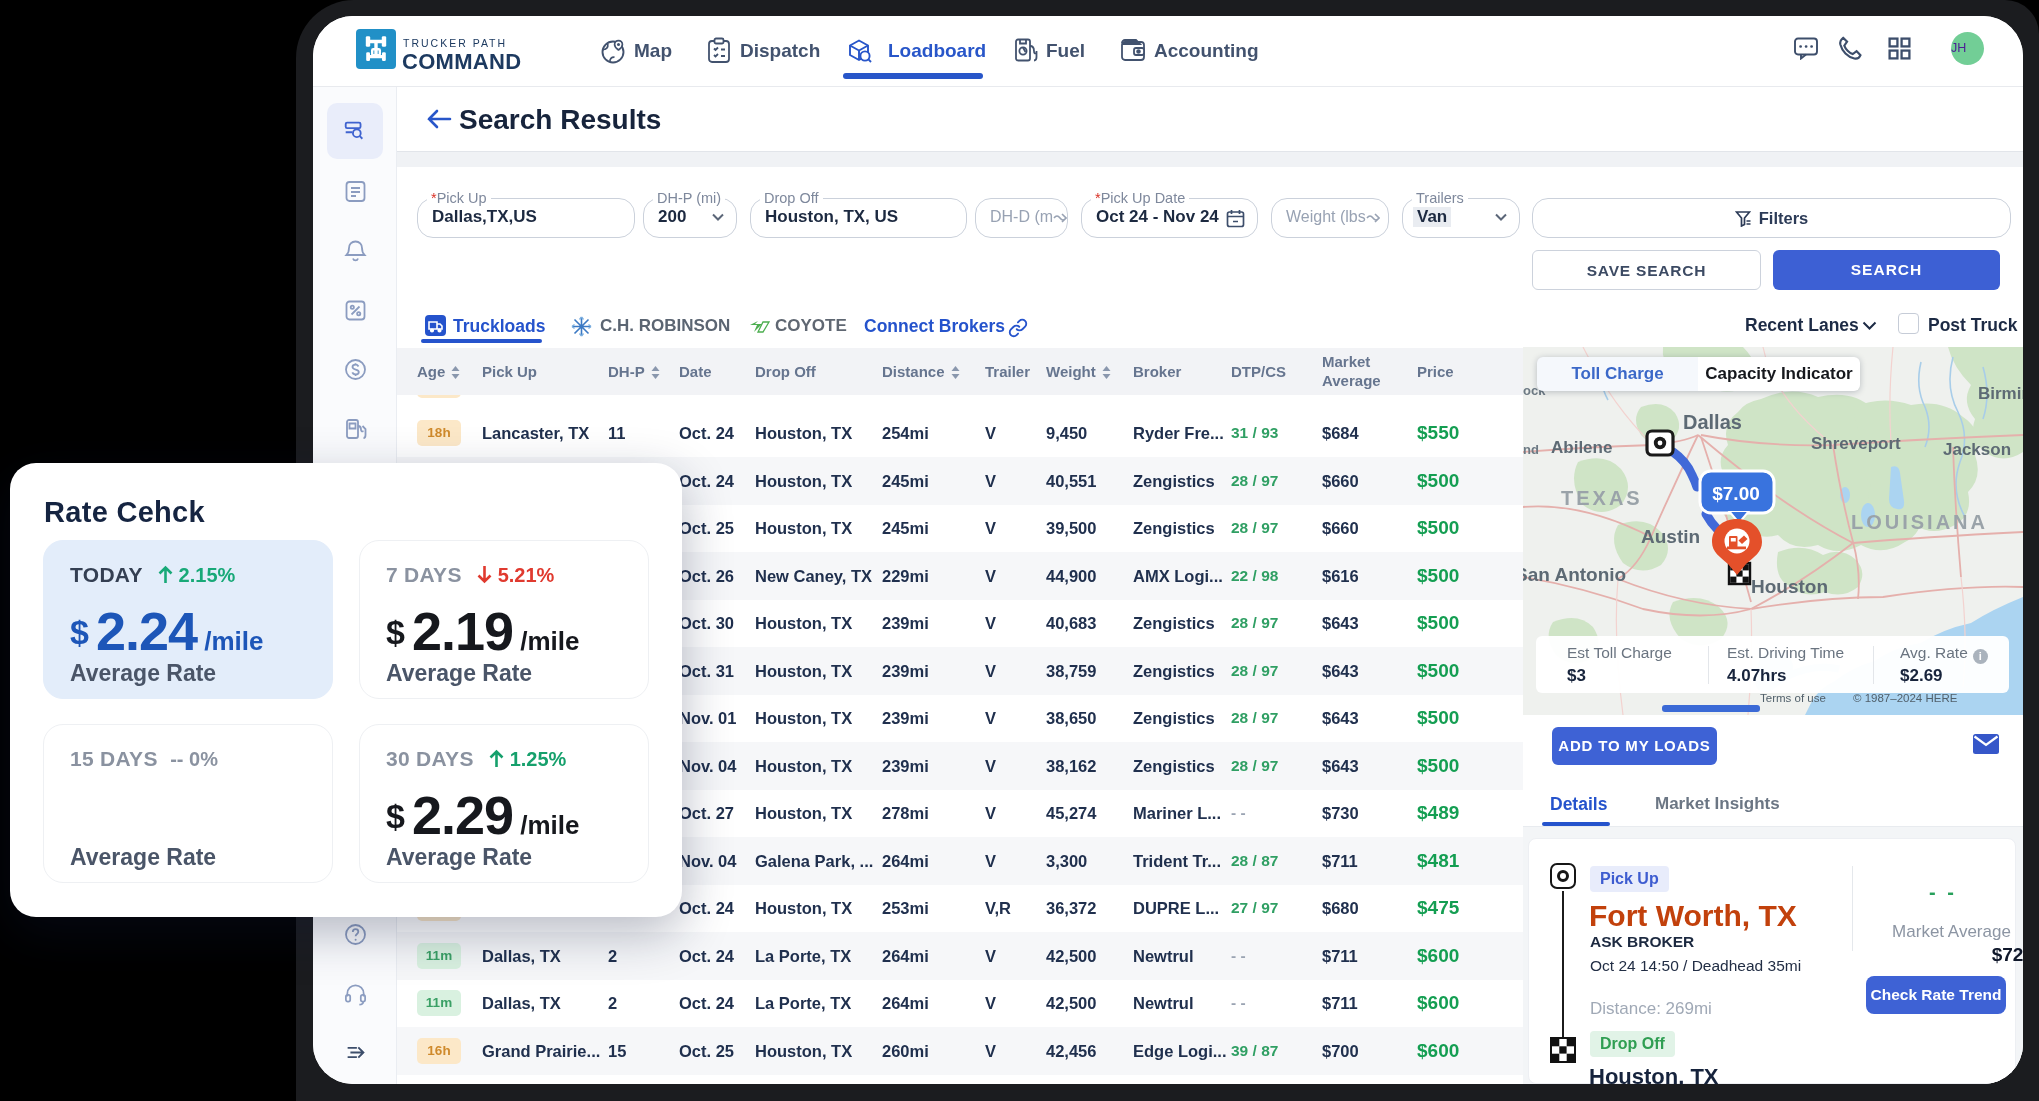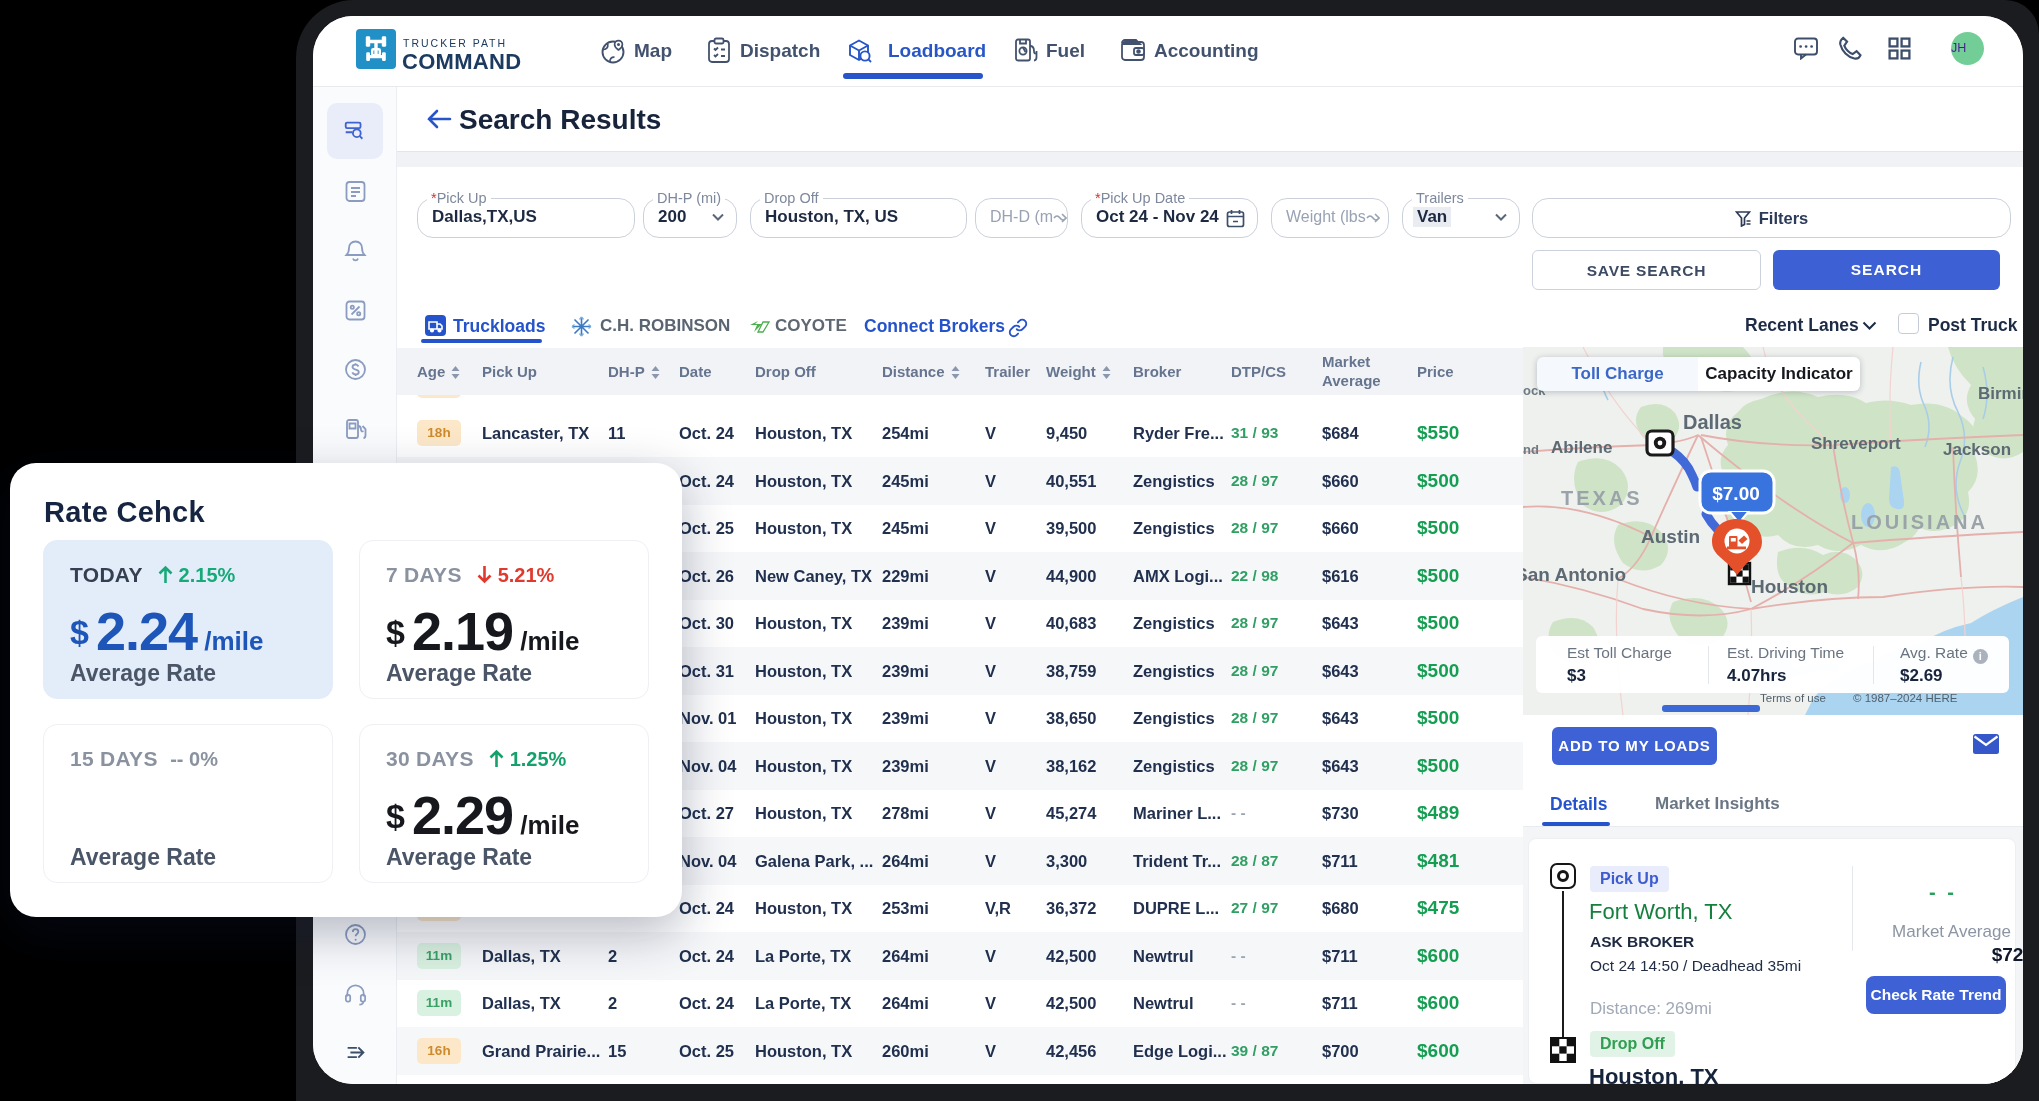--- a/index.html
+++ b/index.html
@@ -44,21 +44,21 @@
 .price{color:#149e52;font-weight:800;font-size:19px}
 
 .rpanel{position:absolute;left:1210px;top:284px;width:500px;height:784px;background:#fff}
 .seg{position:absolute;border-radius:6px;box-shadow:0 1px 5px rgba(20,30,60,.22);font-weight:700;font-size:17px;text-align:center}
 .mapovl{position:absolute;background:rgba(255,255,255,.96);border-radius:6px}
 .bluebtn{background:#3e62d5;color:#fff;border-radius:6px;font-weight:700;text-align:center}
 .dtab{position:absolute;font-size:17.5px;font-weight:700}
 .card2{position:absolute;left:5px;top:538px;width:488px;height:246px;background:#fff;border:1px solid #edeff3;border-radius:8px}
 
 .ratecard{position:absolute;left:10px;top:463px;width:672px;height:454px;background:#fff;border-radius:26px;box-shadow:0 16px 50px rgba(15,25,60,.30)}
-.tile{position:absolute;width:290px;height:159px;border-radius:14px;background:#fff;border:1px solid #eef0f3}
+.tile{position:absolute;width:290px;height:159px;border-radius:20px;background:#fff;border:1px solid #eef0f3}
 .tlabel{font-size:21px;font-weight:700;color:#8a92a0;letter-spacing:.3px}
 .tpct{font-size:20px;font-weight:700}
 .trate{position:absolute;left:26px;top:59px;white-space:nowrap}
 .tavg{position:absolute;left:26px;top:119px;font-size:23px;font-weight:700;color:#4a5568}
 </style>
 </head>
 <body>
 <div id="page">
 <div class="frame"></div>
 <div class="window">
@@ -629,21 +629,21 @@
     <div class="abs" style="left:28px;top:31px;width:12px;height:12px;border:3.5px solid #161616;border-radius:50%;background:#fff"></div>
     <svg class="abs" style="left:21px;top:198px" width="26" height="26" viewBox="0 0 26 26">
       <rect x="1" y="1" width="24" height="24" fill="#fff" stroke="#111" stroke-width="2"></rect>
       <rect x="2" y="2" width="7.3" height="7.3" fill="#111"></rect>
             <rect x="16.7" y="2" width="7.3" height="7.3" fill="#111"></rect>
       <rect x="9.3" y="9.3" width="7.3" height="7.3" fill="#111"></rect>
       <rect x="2" y="16.7" width="7.3" height="7.3" fill="#111"></rect>
             <rect x="16.7" y="16.7" width="7.3" height="7.3" fill="#111"></rect>
     </svg>
     <div class="abs" style="left:61px;top:27px;height:26px;background:#e8ecfb;border-radius:4px;padding:0 10px;font-size:16px;font-weight:600;color:#3d5cd0;line-height:26px">Pick Up</div>
-    <div class="abs" style="left:60px;top:60px;font-size:22px;font-weight:400;color:#15803d">Fort Worth, TX</div>
+    <div class="abs" style="left:60px;top:60px;font-size:30px;font-weight:700;color:#c2410c">Fort Worth, TX</div>
     <div class="abs" style="left:61px;top:94px;font-size:15.5px;font-weight:600;color:#1c2940">ASK BROKER</div>
     <div class="abs" style="left:61px;top:118px;font-size:15.5px;color:#222e45">Oct 24 14:50 / Deadhead 35mi</div>
     <div class="abs" style="left:61px;top:160px;font-size:17px;color:#a0a9b6">Distance: 269mi</div>
     <div class="abs" style="left:61px;top:192px;height:26px;background:#e1f3e7;border-radius:4px;padding:0 10px;font-size:16px;font-weight:600;color:#2f9e52;line-height:26px">Drop Off</div>
     <div class="abs" style="left:60px;top:225px;font-size:22px;font-weight:700;color:#16233c">Houston, TX</div>
     <div class="abs" style="left:323px;top:27px;width:1px;height:85px;background:#e5e8ec"></div>
     <div class="abs" style="left:400px;top:42px;font-size:20px;font-weight:800;color:#27a05b;letter-spacing:3px">- -</div>
     <div class="abs" style="left:340px;top:83px;width:165px;font-size:17px;color:#8c95a3;text-align:center">Market Average</div>
     <div class="abs" style="left:340px;top:105px;width:165px;font-size:19px;font-weight:700;color:#0f172a;text-align:right">$723</div>
     <div class="abs bluebtn" style="left:337px;top:137px;width:140px;height:38px;border-radius:8px;font-size:15.5px;line-height:38px;white-space:nowrap">Check Rate Trend</div>

